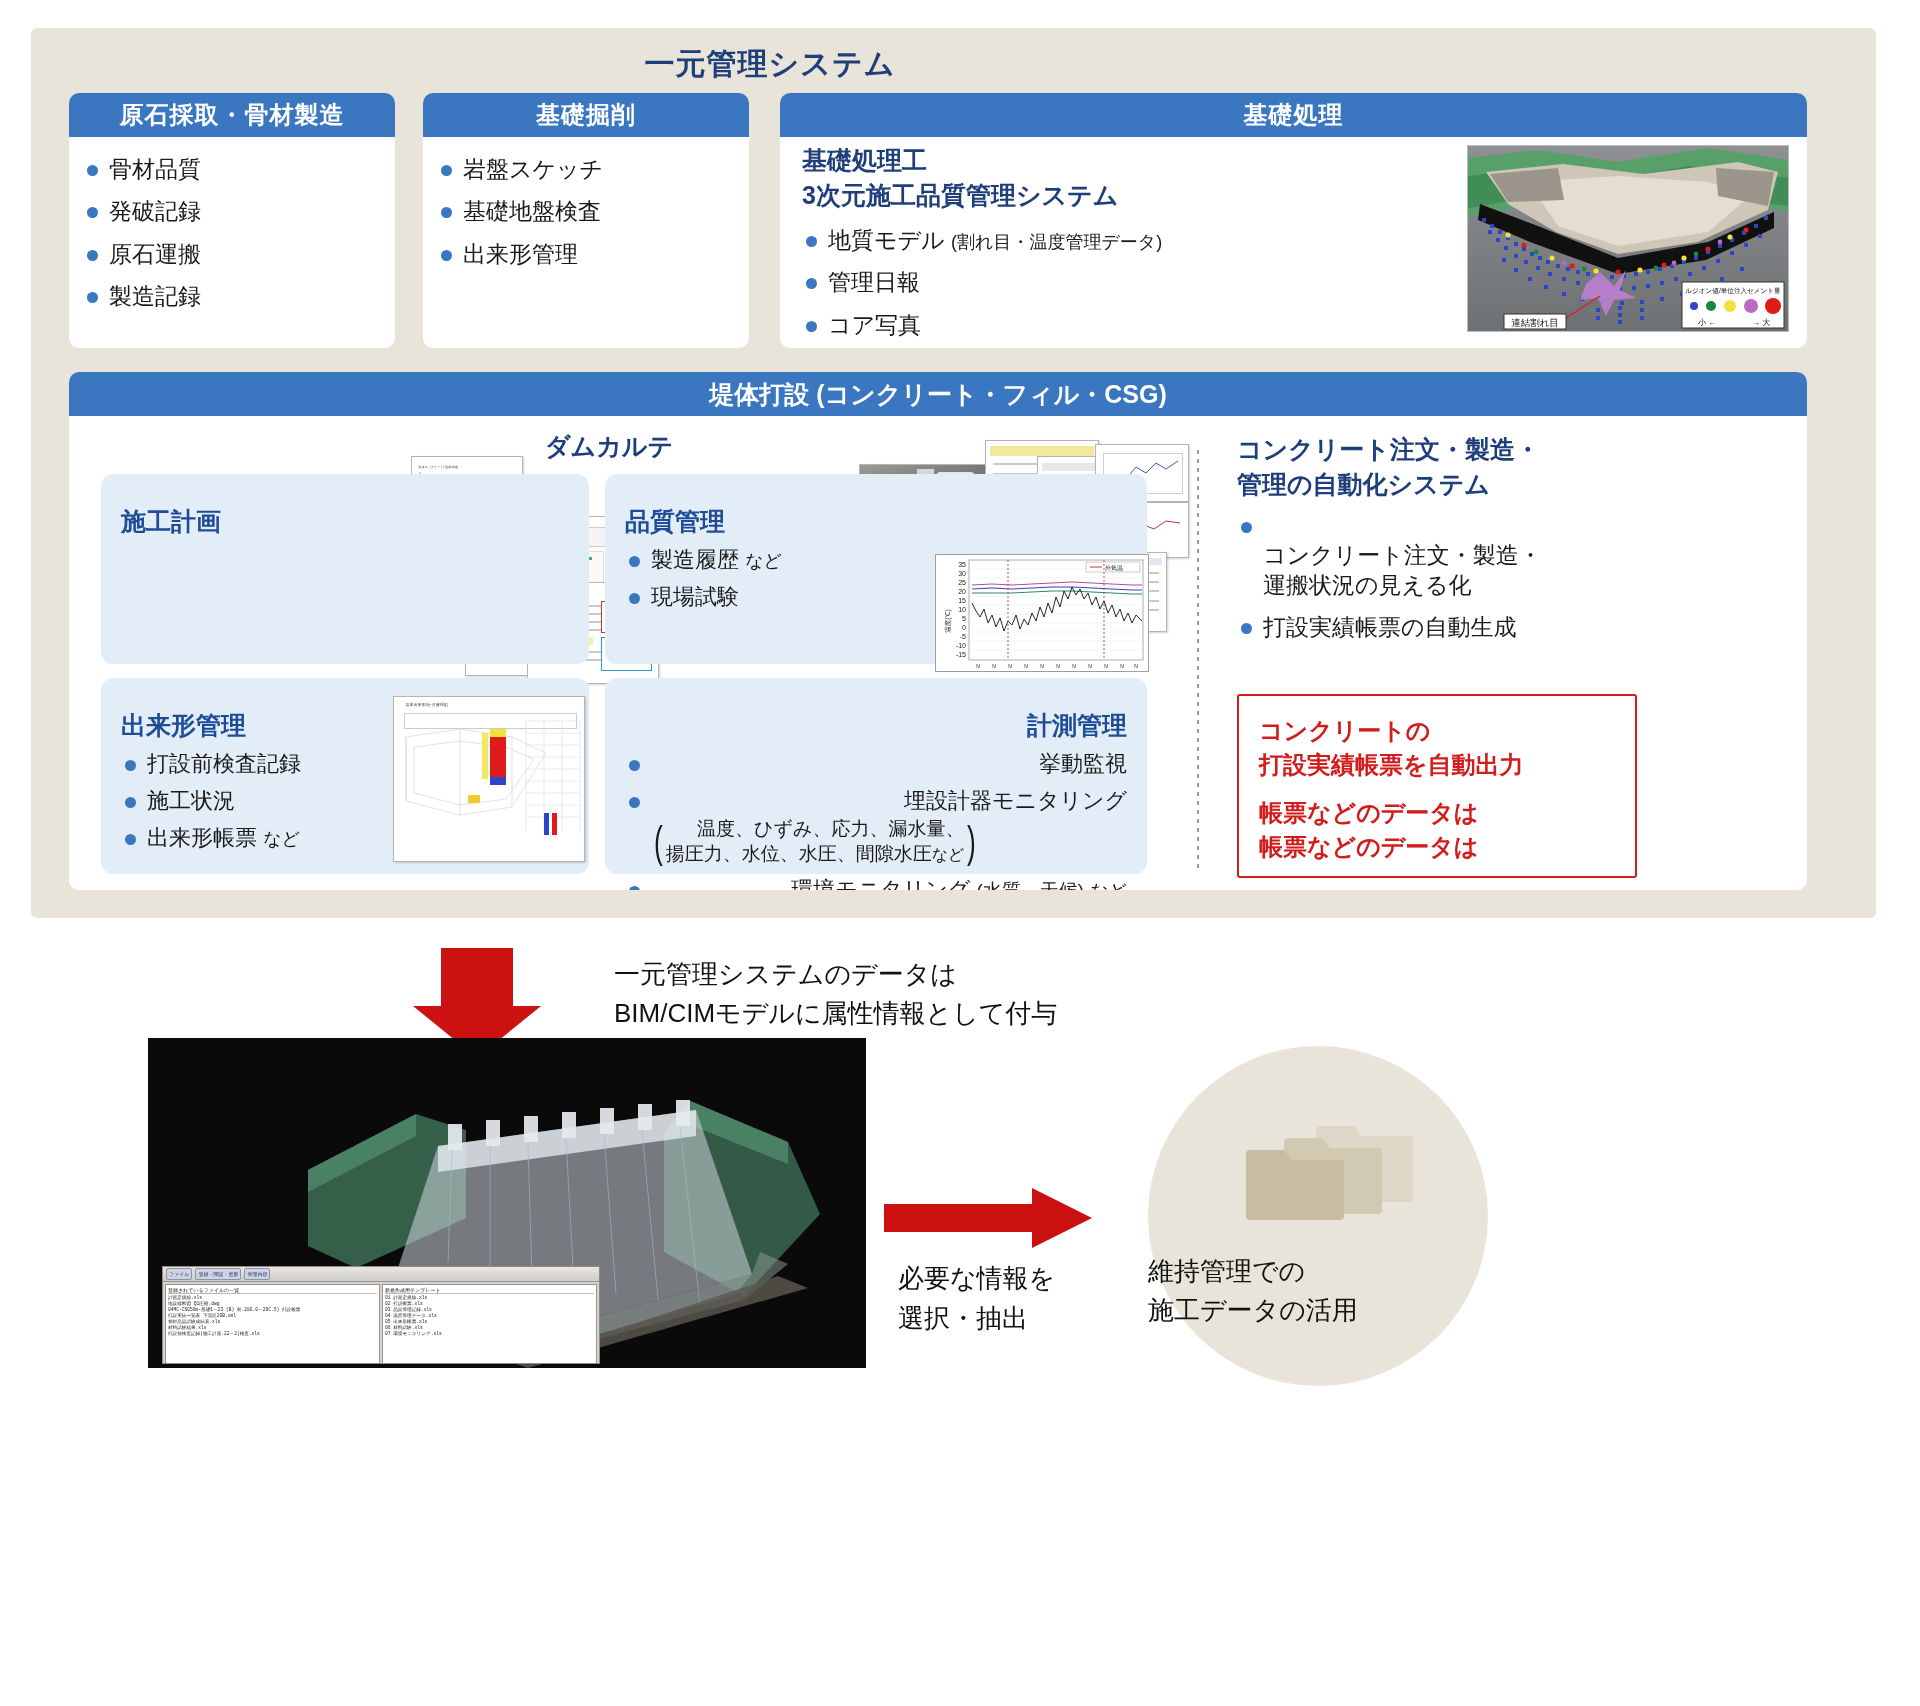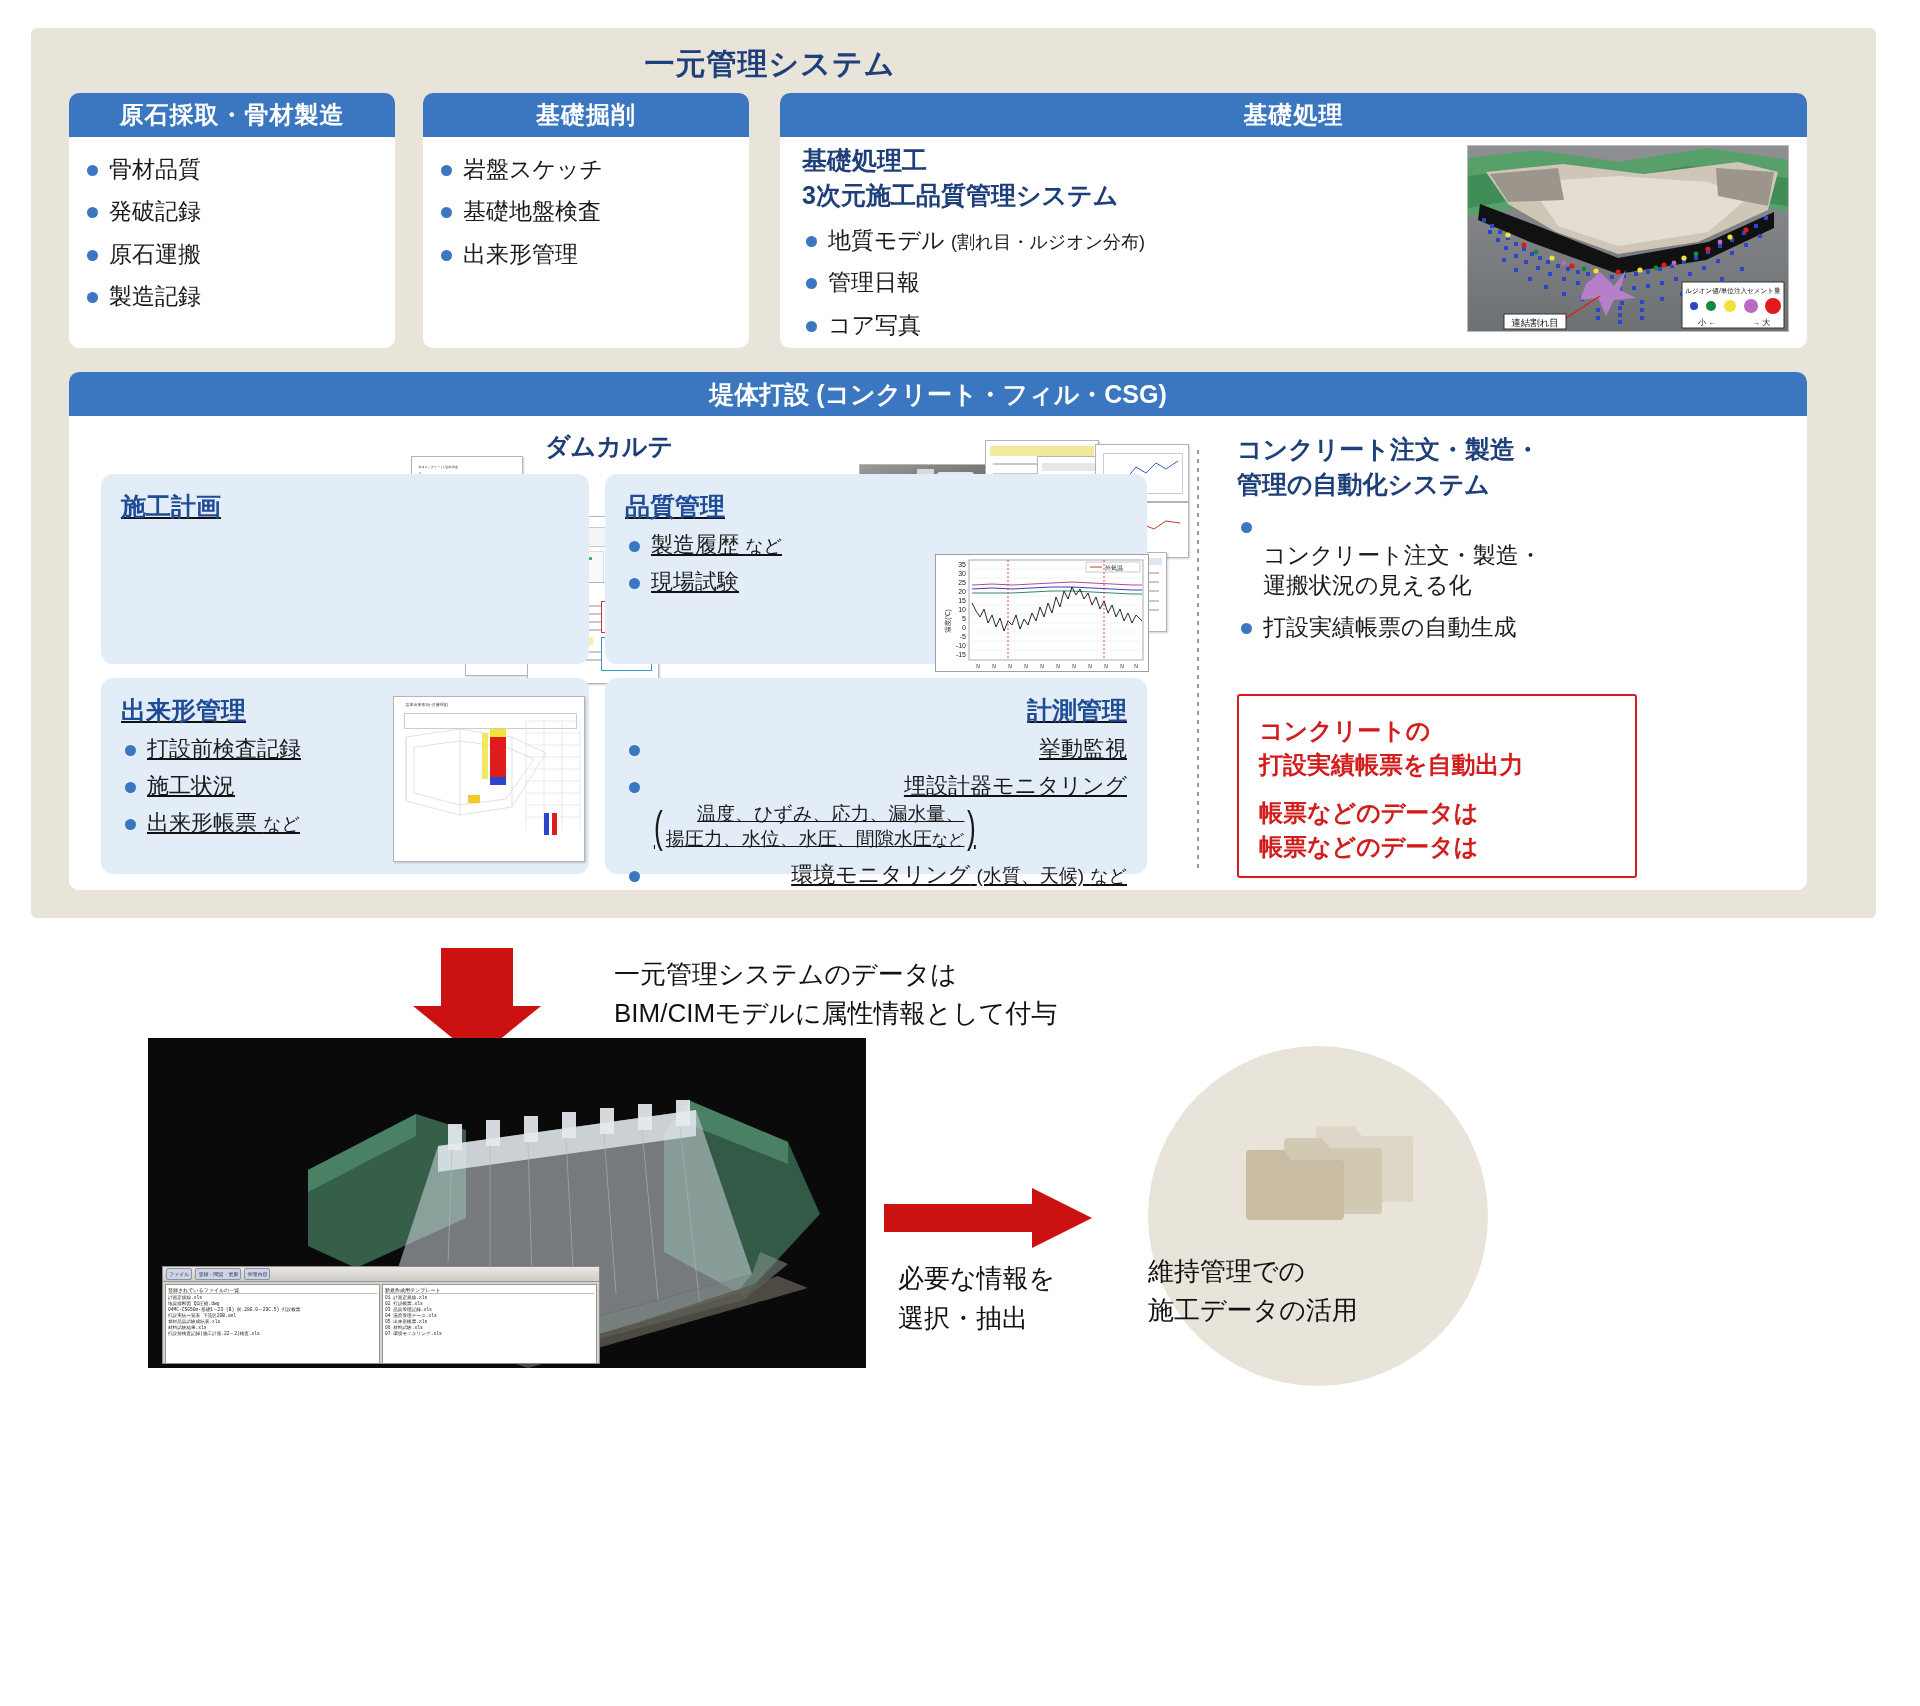--- a/index.html
+++ b/index.html
@@ -74,21 +74,21 @@
     background-image:linear-gradient(#9a9a9a 50%,transparent 0);
     background-size:2px 9px;background-repeat:repeat-y;
   }
 
   .sub-card{
     position:absolute;background:#e3edf8;border-radius:12px;
   }
   .sub-title{
     font-size:25px;font-weight:bold;color:#1f4c96;margin:0 0 8px 0;
   }
-  .sub-card .inner{padding:16px 20px;position:relative;z-index:2;text-decoration:underline;}
+  .sub-card .inner{padding:31px 20px;position:relative;z-index:2;}
   .sub-card ul.blist li{font-size:22px;margin-bottom:9px;}
 
   #sc-sekkei{left:32px;top:58px;width:488px;height:190px;}
   #sc-hinshitsu{left:536px;top:58px;width:542px;height:190px;}
   #sc-dekigata{left:32px;top:262px;width:488px;height:196px;}
   #sc-keisoku{left:536px;top:262px;width:542px;height:196px;text-align:right;}
 
   
   .right-head{
     position:absolute;left:1168px;top:16px;width:400px;
@@ -197,21 +197,21 @@
     <div class="card-head">基礎処理</div>
 
     <div class="kiso-left">
       <div class="kiso-heading">
         <span>基礎処理工</span><br>
         <span>3次元施工品質管理システム</span>
       </div>
       <ul class="blist">
         <li>
           <span>地質モデル</span>
-          <span class="sub">(割れ目・ルジオン分布)</span>
+          <span class="sub">(割れ目・温度管理データ)</span>
         </li>
         <li>管理日報</li>
         <li>コア写真</li>
       </ul>
     </div>
 
     <div class="kiso-img">
       <svg viewBox="0 0 320 185" width="320" height="185">
         <defs>
           <linearGradient id="gbk" x1="0" y1="0" x2="0" y2="1">

